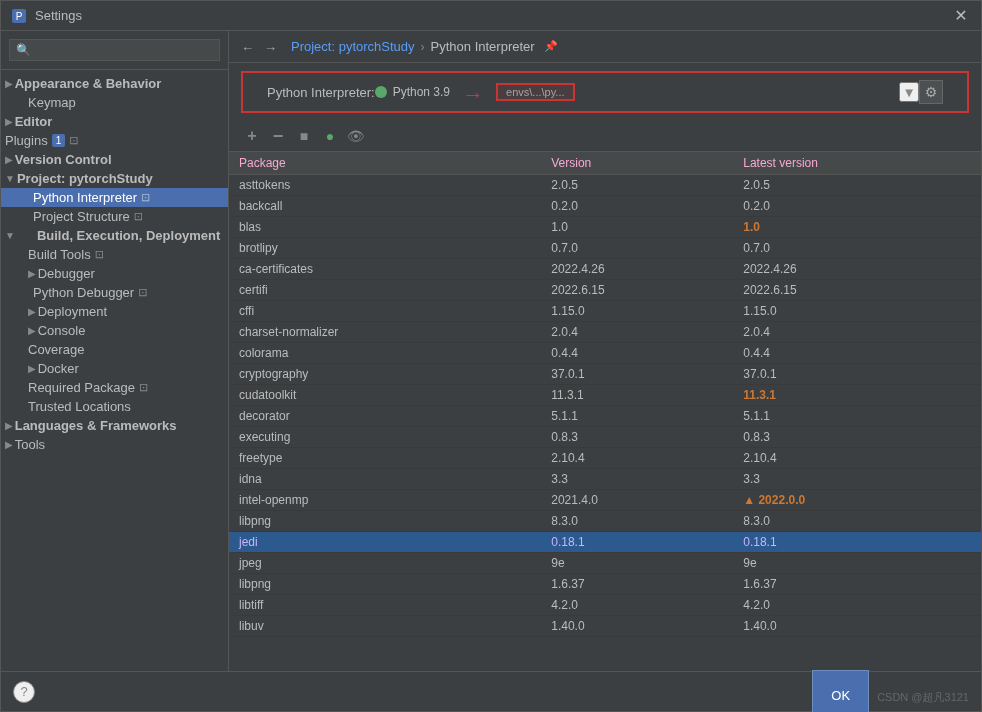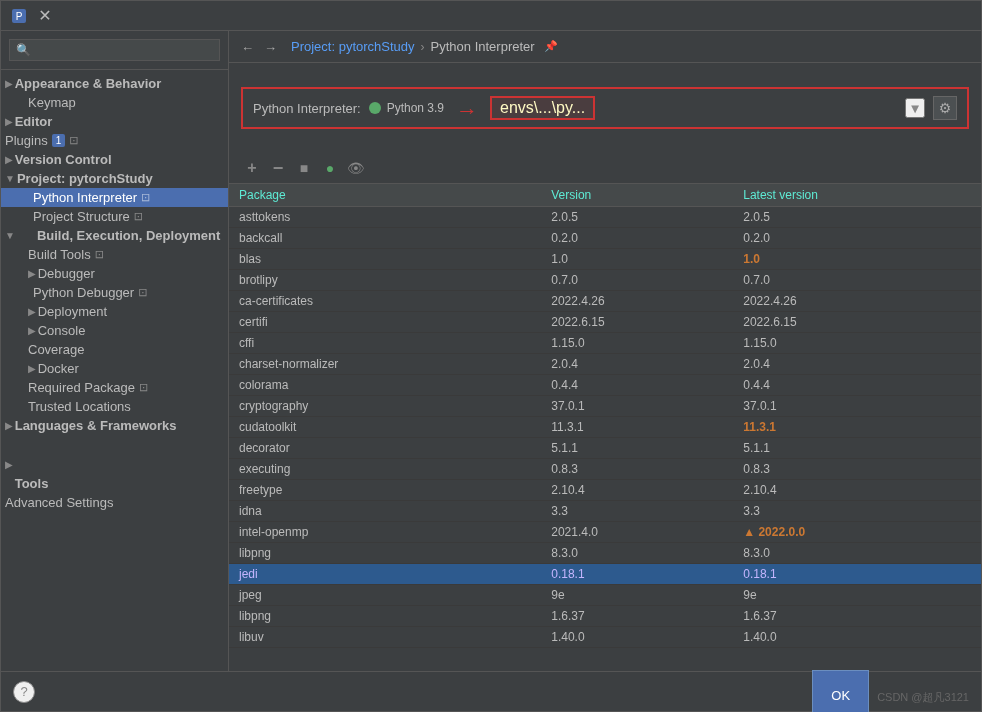--- a/index.html
+++ b/index.html
@@ -44,21 +44,21 @@
     .interpreter-gear { width: 24px; height: 24px; display: flex; align-items: center; justify-content: center; background: #4c5052; border: 1px solid #666; cursor: pointer; color: #aaa; font-size: 14px; }
 
     
     .pkg-toolbar { display: flex; align-items: center; padding: 4px 12px; gap: 4px; border-bottom: 1px solid #555; }
     .pkg-toolbar-btn { width: 22px; height: 22px; display: flex; align-items: center; justify-content: center; background: transparent; border: none; color: #888; cursor: pointer; font-size: 14px; }
     .pkg-toolbar-btn.active { color: #59a869; }
 
     
     .pkg-table-container { flex: 1; overflow-y: auto; }
     .pkg-table { width: 100%; border-collapse: collapse; }
-    .pkg-table th { background: #45494a; color: #5eead4; font-size: 12px; font-weight: normal; padding: 4px 10px; text-align: left; border-bottom: 1px solid #555; position: sticky; top: 0; }
+    .pkg-table th { background: #45494a; color: #f9a8d4; font-size: 12px; font-weight: normal; padding: 4px 10px; text-align: left; border-bottom: 1px solid #555; position: sticky; top: 0; }
     .pkg-table td { padding: 3px 10px; font-size: 12px; border-bottom: 1px solid #3a3a3a; }
     .pkg-table tr.row-selected { background: #2d5a8e; }
     .pkg-table tr.row-selected td { color: #c4b5fd; }
     .version-highlight { color: #cc7832; font-weight: bold; }
     .version-newer { color: #cc7832; font-weight: bold; }
 
     
     .bottom-bar { height: 40px; background: #3c3f41; border-top: 1px solid #555; display: flex; align-items: center; justify-content: space-between; padding: 0 12px; }
     .bottom-left { display: flex; align-items: center; }
     .help-btn { width: 22px; height: 22px; border-radius: 50%; border: 1px solid #888; display: flex; align-items: center; justify-content: center; color: #888; font-size: 13px; cursor: pointer; }
@@ -78,20 +78,21 @@
 
 <div class="window">
 
   <div class="titlebar">
     <span class="titlebar-icon">
       <svg width="16" height="16" viewBox="0 0 16 16">
         <rect x="1" y="1" width="14" height="14" rx="2" fill="#4b6eaf"></rect>
         <text x="8" y="12" text-anchor="middle" fill="white" font-size="10">P</text>
       </svg>
     </span>
+    <span class="titlebar-title">Settings</span>
     <span class="titlebar-close">✕</span>
   </div>
 
   <div class="main">
 
     <div class="sidebar">
       <div class="sidebar-search">
         <input type="text" style="width: 100%; background: rgb(69, 73, 74); border: 1px solid rgb(85, 85, 85); color: rgb(187, 187, 187); padding: 3px 6px; font-size: 12px; outline: none;" placeholder="🔍">
       </div>
       <div class="sidebar-tree">
@@ -184,49 +185,46 @@
           <span class="item-label">Trusted Locations</span>
         </div>
 
         <div class="sidebar-item">
           <span class="expand-arrow">▶</span>
           <span class="item-label" style="font-weight:bold;">Languages &amp; Frameworks</span>
         </div>
 
         <div class="sidebar-item">
           <span class="expand-arrow">▶</span>
-          <span class="item-label" style="font-weight:bold;margin-top:39px;">Tools</span>
-        </div>
-
-        <div class="sidebar-item">
-          <span class="item-label">Advanced Settings</span>
-        </div>
+          <span class="item-label" style="font-weight:normal;">Tools</span>
+        </div>
+
       </div>
     </div>
 
     <div class="content">
 
       <div class="breadcrumb">
         <span style="color:#aaa;cursor:pointer;margin-right:4px;">←</span>
         <span style="color:#aaa;cursor:pointer;margin-right:8px;">→</span>
         <span class="breadcrumb-item breadcrumb-link">Project: pytorchStudy</span>
         <span class="breadcrumb-arrow">›</span>
         <span class="breadcrumb-item">Python Interpreter</span>
         <span class="breadcrumb-pin">📌</span>
       </div>
 
-      <div style="position:relative;margin:24px 12px;border:2px solid #cc3333;padding:6px 10px;display:flex;align-items:center;gap:8px;background:#3c3f41;">
+      <div style="position:relative;margin:8px 12px;border:2px solid #cc3333;padding:6px 24px;display:flex;align-items:center;background:#3c3f41;">
         <span class="interpreter-label">Python Interpreter:</span>
         <div class="interpreter-value">
           <span class="green-circle"></span>
           <span style="color:#bbbbbb;font-size:12px;">Python 3.9</span>
 
           <span style="color:#cc3333;font-size:22px;font-weight:bold;margin:0 6px;">→</span>
 
-          <span style="border:2px solid #cc3333;padding:1px 8px;background:rgba(204,51,51,0.1);color:#fef9c3;font-size:16px;text-align:right;">envs\...\py...</span>
+          <span style="border:2px solid #cc3333;padding:1px 8px;background:rgba(204,51,51,0.1);color:#a3a3a3;font-size:11px;text-align:right;">envs\...\py...</span>
           <span style="flex:1;"></span>
         </div>
         <button class="interpreter-dropdown">▼</button>
         <button class="interpreter-gear">⚙</button>
       </div>
 
       <div class="pkg-toolbar">
         <button class="pkg-toolbar-btn" style="font-size:16px;font-weight:bold;">+</button>
         <button class="pkg-toolbar-btn" style="font-size:18px;font-weight:bold;">−</button>
         <button class="pkg-toolbar-btn">■</button>
@@ -338,20 +336,25 @@
                 <td>jpeg</td>
                 <td>9e</td>
                 <td>9e</td>
               </tr>
               <tr>
                 <td>libpng</td>
                 <td>1.6.37</td>
                 <td>1.6.37</td>
               </tr>
               <tr>
+                <td>libtiff</td>
+                <td>4.2.0</td>
+                <td>4.2.0</td>
+              </tr>
+              <tr>
                 <td>libuv</td>
                 <td>1.40.0</td>
                 <td>1.40.0</td>
               </tr>
             </tbody>
         </table>
       </div>
     </div>
   </div>
 

